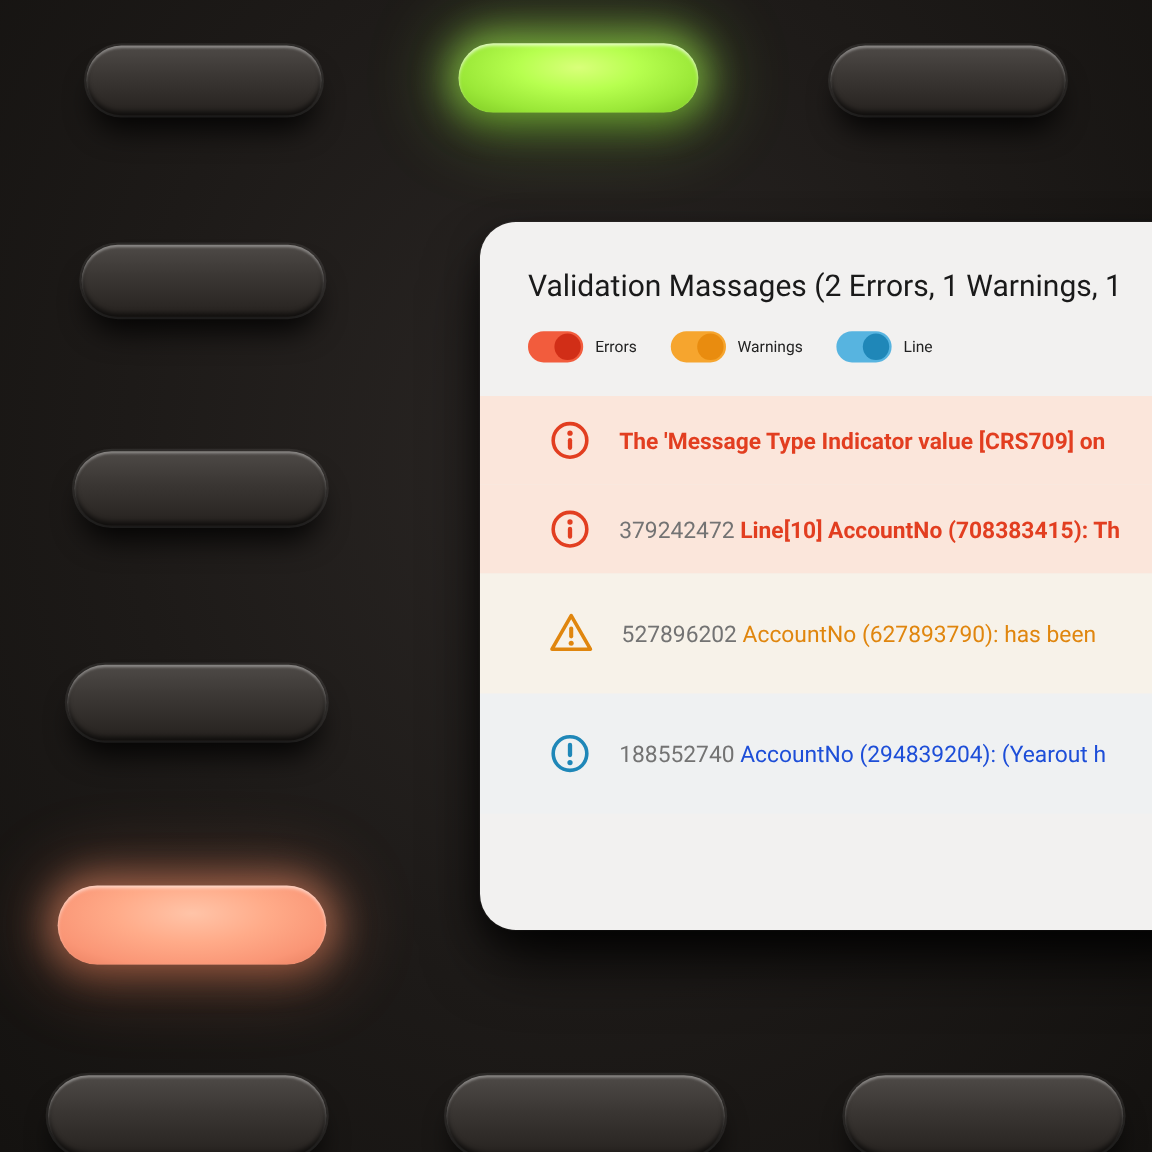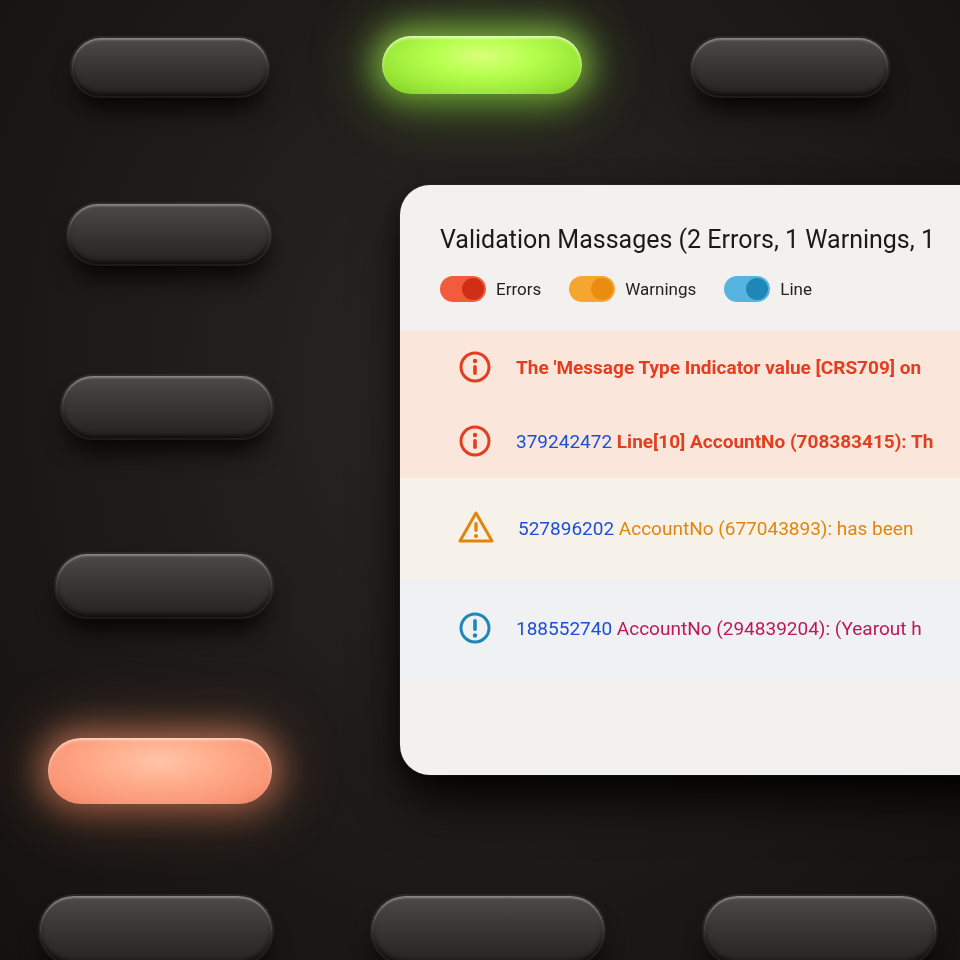--- a/index.html
+++ b/index.html
@@ -76,42 +76,42 @@
   .tg-knob {
     position: absolute; top: 2px; right: 2px;
     width: 22px; height: 22px; border-radius: 50%;
   }
   .tg.errors .tg-track   { background: #f25c3d; }
   .tg.errors .tg-knob    { background: #d12e17; }
   .tg.warnings .tg-track { background: #f6a52e; }
   .tg.warnings .tg-knob  { background: #e98c0f; }
   .tg.info .tg-track     { background: #57b4e0; }
   .tg.info .tg-knob      { background: #1f87b8; }
-  .tg-label { font-size: 17px; color: #222; }
+  .tg-label { font-size: 13px; color: #222; }
 
   .rows { margin-left: -40px; }
   .row {
     display: flex; align-items: center;
     padding: 0 0 0 56px;
     font-size: 19px;
     white-space: nowrap;
     gap: 22px;
   }
   .row .icon { flex: 0 0 38px; display:flex; align-items:center; justify-content:center; }
   .row .msg { flex: 1; }
 
   .row.err  { height: 74px; background: #fbe6db; color: #222; }
   .row.err + .row.err { border-top: none; }
   .row.warn { height: 100px; background: #f7f2e9; }
   .row.info { height: 100px; background: #eff1f2; }
 
   .t-err  { color: #e23e20; font-weight: bold; }
   .t-warn { color: #e0860e; }
-  .t-info { color: #be185d; }
-  .t-body { color: #1d4ed8; }
+  .t-info { color: #1d4ed8; }
+  .t-body { color: #737373; }
 
   
   svg { display:block; }
 </style>
 </head>
 <body>
 
 <div class="pill dark" style="left:72px;  top:38px;  width:196px; height:58px;"></div>
 <div class="pill green" style="left:382px; top:36px;  width:200px; height:58px;"></div>
 <div class="pill dark" style="left:692px; top:38px;  width:196px; height:58px;"></div>
@@ -187,21 +187,21 @@
       <span class="icon">
         <svg width="40" height="40" viewBox="0 0 40 40">
             <path d="M20 5 L36 33 L4 33 Z" fill="none" stroke="#e0860e" stroke-width="3" stroke-linejoin="round"></path>
             <rect x="18.3" y="14" width="3.4" height="10" rx="1.7" fill="#e0860e"></rect>
             <circle cx="20" cy="28" r="2.1" fill="#e0860e"></circle>
           </svg>
       </span>
       <span class="msg">
         <span class="t-body">527896202</span>
         <span> </span>
-        <span class="t-warn">AccountNo (677043893): has been </span>
+        <span class="t-warn">AccountNo (627893790): has been </span>
       </span>
     </div>
 
     <div class="row info">
       <span class="icon">
         <svg width="36" height="36" viewBox="0 0 36 36">
             <circle cx="18" cy="18" r="14" fill="none" stroke="#1f87b8" stroke-width="3"></circle>
             <rect x="16.2" y="9" width="3.6" height="12" rx="1.8" fill="#1f87b8"></rect>
             <circle cx="18" cy="25.5" r="2.2" fill="#1f87b8"></circle>
           </svg>

